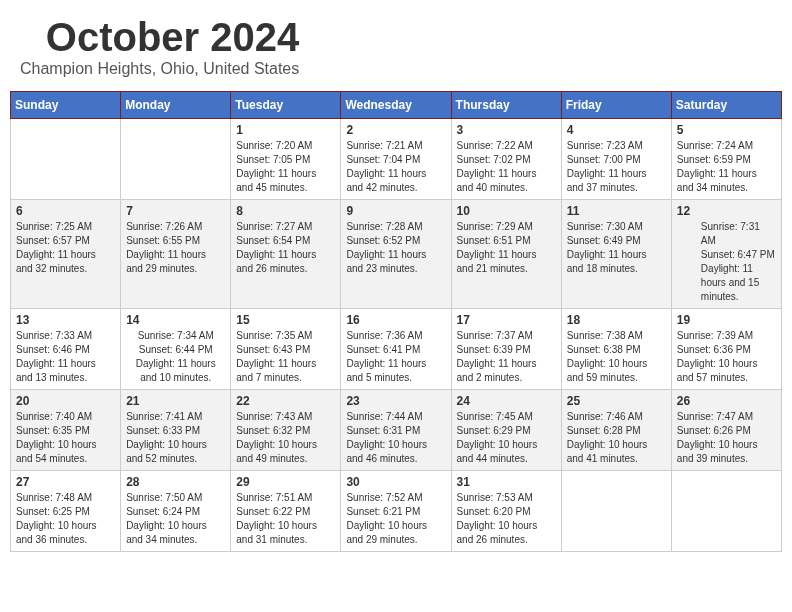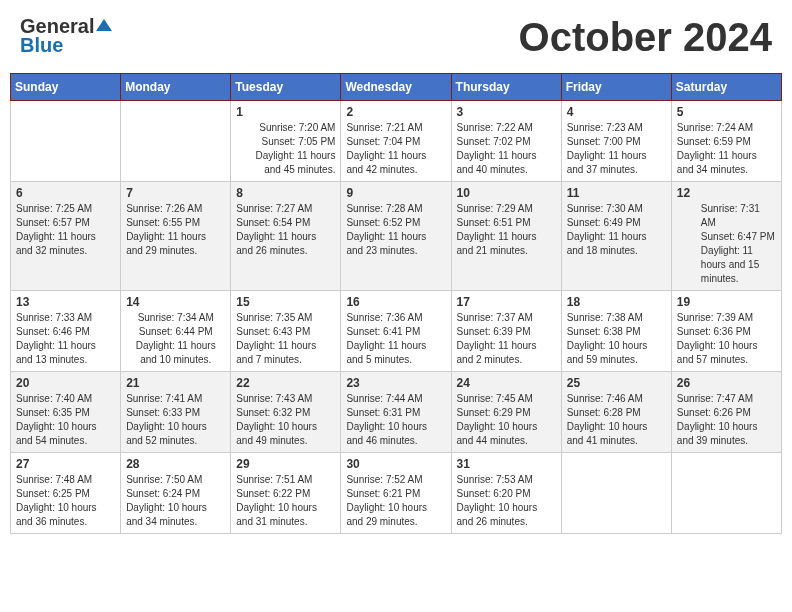--- a/index.html
+++ b/index.html
@@ -82,33 +82,23 @@
       line-height: 1.4;
       color: #333;
     }
     .row-even td { background: #f2f2f2; }
     .row-odd td { background: #fff; }
   </style>
 </head>
 <body>
 
 <div class="header">
-  <div class="logo">
-    <div class="logo-row">
-      <span style="font-size:20px;font-weight:bold;color:#333;">General</span>
-      <span style="display:inline-block;margin-left:2px;vertical-align:middle;">
-        <svg width="16" height="16" viewBox="0 0 16 16">
-          <polygon points="8,2 16,14 0,14" fill="#1a6faf"></polygon>
-        </svg>
-      </span>
-    </div>
-    <span style="font-size:20px;font-weight:bold;color:#1a6faf;margin-top:-4px;">Blue</span>
-  </div>
   <div class="title-section">
     <div class="month-title">October 2024</div>
+    <div class="location-title">Champion Heights, Ohio, United States</div>
   </div>
 </div>
 
 <table class="calendar">
   <thead>
     <tr>
       <th>Sunday</th>
       <th>Monday</th>
       <th>Tuesday</th>
       <th>Wednesday</th>
@@ -116,21 +106,21 @@
       <th>Friday</th>
       <th>Saturday</th>
     </tr>
   </thead>
   <tbody id="calendar-body">
   <tr class="row-odd">
         <td>&nbsp;</td>
         <td>&nbsp;</td>
         <td>
           <span class="day-number">1</span>
-          <div class="day-info" style="white-space: pre-line; text-align: right;">Sunrise: 7:20 AM
+          <div class="day-info" style="white-space: pre-line;">Sunrise: 7:20 AM
 Sunset: 7:05 PM
 Daylight: 11 hours and 45 minutes.</div>
         </td>
         <td>
           <span class="day-number">2</span>
           <div class="day-info" style="white-space: pre-line;">Sunrise: 7:21 AM
 Sunset: 7:04 PM
 Daylight: 11 hours and 42 minutes.</div>
         </td>
         <td>

